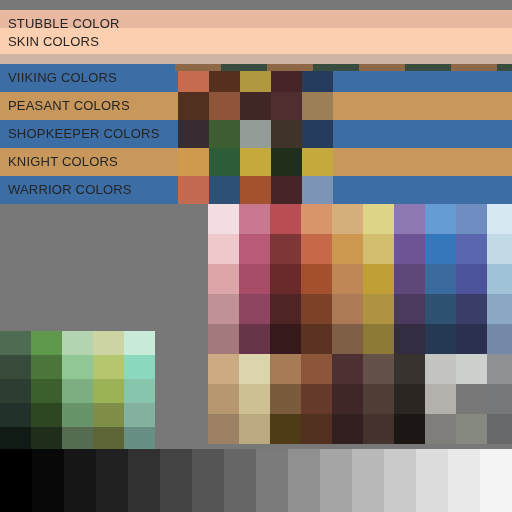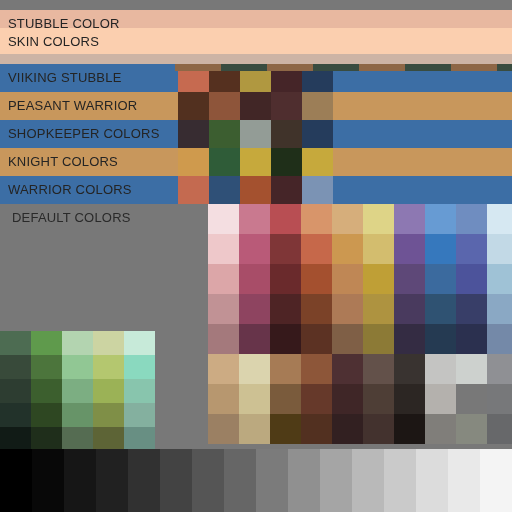--- a/index.html
+++ b/index.html
@@ -86,21 +86,20 @@
   .gray-ramp .cell {
     height: 100%;
     flex: 1 1 0;
   }
 </style>
 </head>
 <body>
 
 <div id="palette-root">
     <div class="default-area" style="top: 204px; height: 245px; background: rgb(120, 120, 120);"></div>
-    <div class="row-label indented" style="top: 204px; position: absolute; color: rgb(42, 42, 42);">DEFAULT COLORS</div>
     <div class="grid" style="left: 208px; top: 204px; width: 310px; height: 240px; grid-template-columns: repeat(10, 31px); grid-template-rows: repeat(8, 30px);">
       <div class="cell" title="#f4dee1" style="background: rgb(244, 222, 225);"></div>
       <div class="cell" title="#c9798f" style="background: rgb(201, 121, 143);"></div>
       <div class="cell" title="#b84e53" style="background: rgb(184, 78, 83);"></div>
       <div class="cell" title="#d8956a" style="background: rgb(216, 149, 106);"></div>
       <div class="cell" title="#d6ae7b" style="background: rgb(214, 174, 123);"></div>
       <div class="cell" title="#ded487" style="background: rgb(222, 212, 135);"></div>
       <div class="cell" title="#8d78b2" style="background: rgb(141, 120, 178);"></div>
       <div class="cell" title="#679bd3" style="background: rgb(103, 155, 211);"></div>
       <div class="cell" title="#6f8dc0" style="background: rgb(111, 141, 192);"></div>
@@ -234,32 +233,32 @@
     </div>
     <div class="label-row" style="top: 64px;">
       <div class="row-bg" style="background: rgb(60, 110, 165);"></div>
       <div class="row-swatches" style="left: 178px;">
         <div class="sw" title="#c66a50" style="background: rgb(198, 106, 80);"></div>
         <div class="sw" title="#55301f" style="background: rgb(85, 48, 31);"></div>
         <div class="sw" title="#b09840" style="background: rgb(176, 152, 64);"></div>
         <div class="sw" title="#452528" style="background: rgb(69, 37, 40);"></div>
         <div class="sw" title="#253c5c" style="background: rgb(37, 60, 92);"></div>
       </div>
-      <div class="row-label">VIIKING STUBBLE</div>
+      <div class="row-label">VIIKING COLORS</div>
     </div>
     <div class="label-row" style="top: 92px;">
       <div class="row-bg" style="background: rgb(200, 151, 92);"></div>
       <div class="row-swatches" style="left: 178px;">
         <div class="sw" title="#52301f" style="background: rgb(82, 48, 31);"></div>
         <div class="sw" title="#8e553a" style="background: rgb(142, 85, 58);"></div>
         <div class="sw" title="#412626" style="background: rgb(65, 38, 38);"></div>
         <div class="sw" title="#4f2e2f" style="background: rgb(79, 46, 47);"></div>
         <div class="sw" title="#9c7e57" style="background: rgb(156, 126, 87);"></div>
       </div>
-      <div class="row-label">PEASANT WARRIOR</div>
+      <div class="row-label">PEASANT COLORS</div>
     </div>
     <div class="label-row" style="top: 148px;">
       <div class="row-bg" style="background: rgb(200, 151, 92);"></div>
       <div class="row-swatches" style="left: 178px;">
         <div class="sw" title="#cf9a4d" style="background: rgb(207, 154, 77);"></div>
         <div class="sw" title="#2f5c38" style="background: rgb(47, 92, 56);"></div>
         <div class="sw" title="#c6a93c" style="background: rgb(198, 169, 60);"></div>
         <div class="sw" title="#1f2f19" style="background: rgb(31, 47, 25);"></div>
         <div class="sw" title="#c6a93c" style="background: rgb(198, 169, 60);"></div>
       </div>

